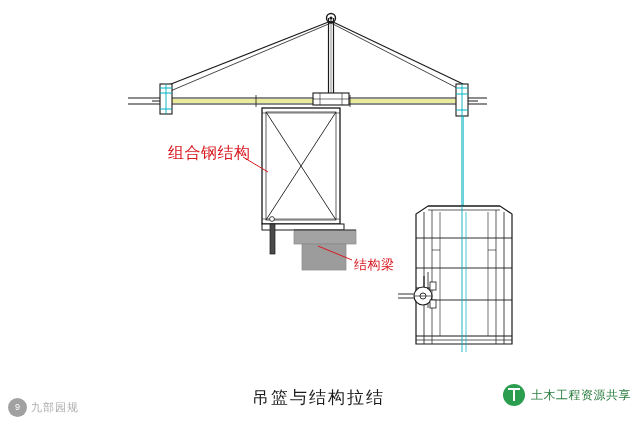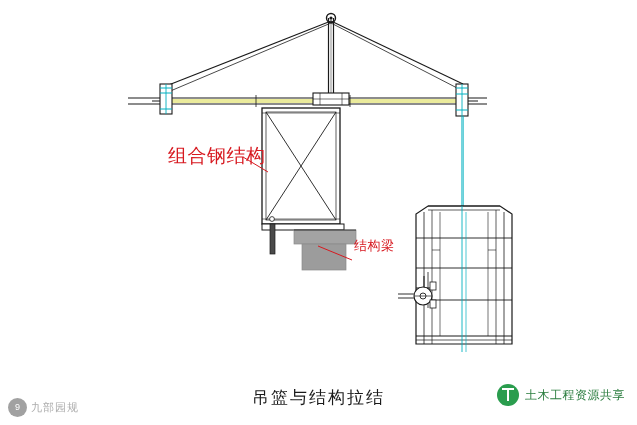--- a/index.html
+++ b/index.html
@@ -28,26 +28,26 @@
   }
   .lbl {
     position: absolute;
     font-family: "Liberation Sans", sans-serif;
     color: #d71920;
     white-space: nowrap;
   }
   #label-steel {
     left: 168px;
     top: 143px;
-    font-size: 19px;
+    font-size: 16px;
     letter-spacing: 0.5px;
   }
   #label-beam {
     left: 354px;
-    top: 237px;
+    top: 256px;
     font-size: 13px;
     letter-spacing: 0.5px;
   }
   #caption {
     position: absolute;
     left: 0;
     top: 386px;
     width: 637px;
     text-align: center;
     font-family: "Liberation Sans", sans-serif;
@@ -78,21 +78,21 @@
   }
   #wm-left .wm-text {
     font-size: 11px;
     color: #9a9a9a;
     letter-spacing: 1px;
     font-family: "Liberation Sans", sans-serif;
   }
   
   #wm-right {
     position: absolute;
-    right: 12px;
+    right: 6px;
     top: 384px;
     display: flex;
     align-items: center;
     gap: 6px;
   }
   #wm-right .wm-logo {
     width: 22px;
     height: 22px;
     border-radius: 50%;
     background: #2a9d4e;

